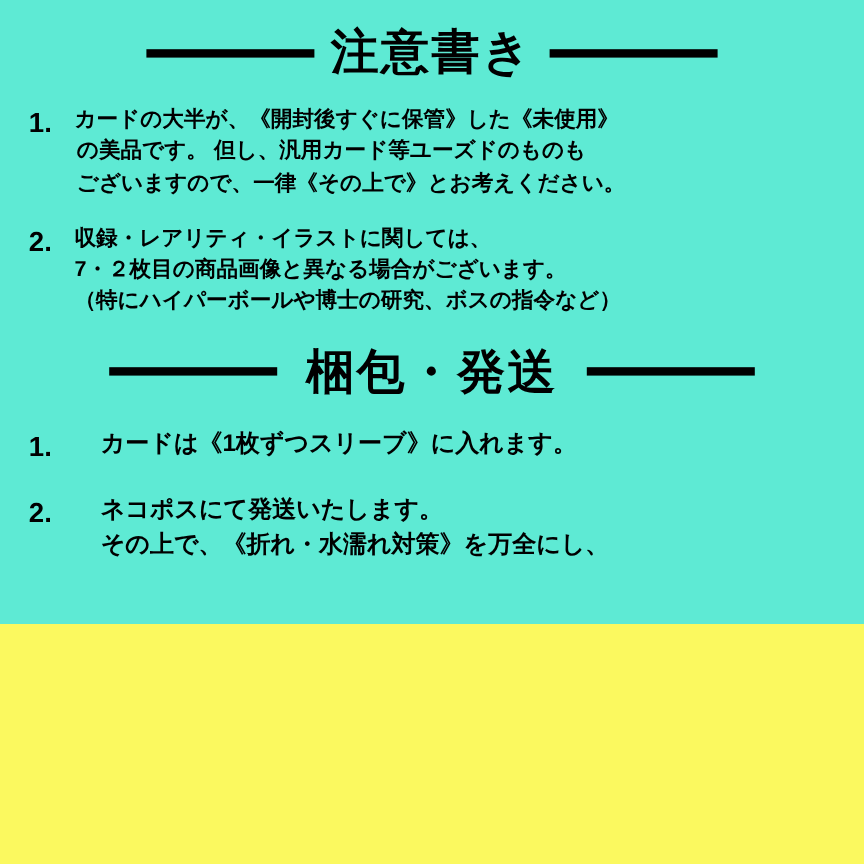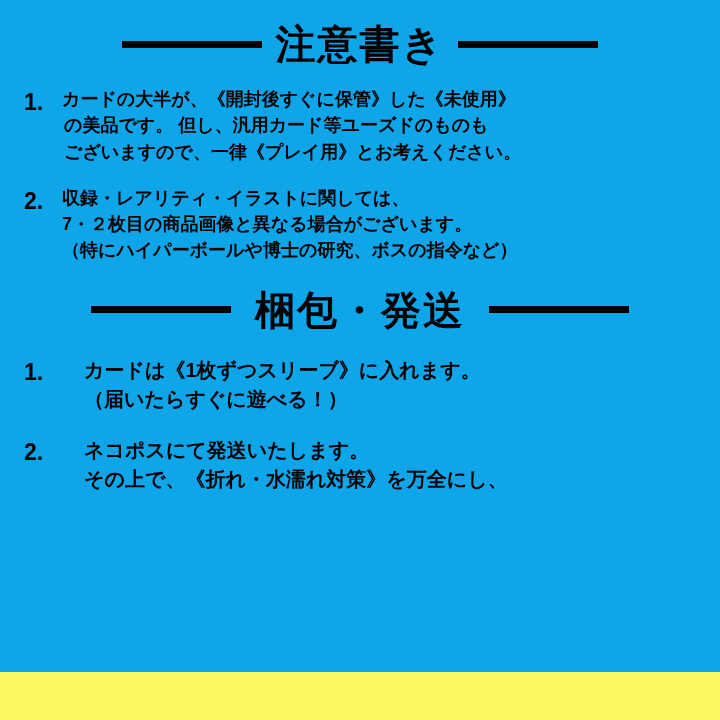--- a/index.html
+++ b/index.html
@@ -9,23 +9,23 @@
   body {
     width: 720px;
     height: 720px;
     background: #fbf95f;
     font-family: "Liberation Sans", "DejaVu Sans", sans-serif;
     color: #000000;
     overflow: hidden;
   }
   .page {
     width: 720px;
-    height: 672px;
+    height: 520px;
     position: relative;
-    background: #0ea5e9;
+    background: #5eead4;
     box-sizing: border-box;
     padding: 0 18px;
   }
 
   
   .heading {
     display: flex;
     align-items: center;
     justify-content: center;
     gap: 14px;
@@ -115,21 +115,21 @@
     <span class="htext">注意書き</span>
     <span class="rule"></span>
   </div>
 
   <ul class="list" id="notice-list">
     <li class="item">
       <span class="num">1.</span>
       <span class="body">
         <span class="line">カードの大半が、《開封後すぐに保管》した《未使用》</span>
         <span class="line indent-1">の美品です。 但し、汎用カード等ユーズドのものも</span>
-        <span class="line indent-1">ございますので、一律《プレイ用》とお考えください。</span>
+        <span class="line indent-1">ございますので、一律《その上で》とお考えください。</span>
       </span>
     </li>
     <li class="item">
       <span class="num">2.</span>
       <span class="body">
         <span class="line">収録・レアリティ・イラストに関しては、</span>
         <span class="line">7・２枚目の商品画像と異なる場合がございます。</span>
         <span class="line">（特にハイパーボールや博士の研究、ボスの指令など）</span>
       </span>
     </li>
@@ -139,21 +139,20 @@
     <span class="rule"></span>
     <span class="htext">梱包・発送</span>
     <span class="rule"></span>
   </div>
 
   <ul class="list" id="shipping-list">
     <li class="item">
       <span class="num">1.</span>
       <span class="body">
         <span class="line">カードは《1枚ずつスリーブ》に入れます。</span>
-        <span class="line">（届いたらすぐに遊べる！）</span>
       </span>
     </li>
     <li class="item">
       <span class="num">2.</span>
       <span class="body">
         <span class="line">ネコポスにて発送いたします。</span>
         <span class="line">その上で、《折れ・水濡れ対策》を万全にし、</span>
       </span>
     </li>
   </ul>

